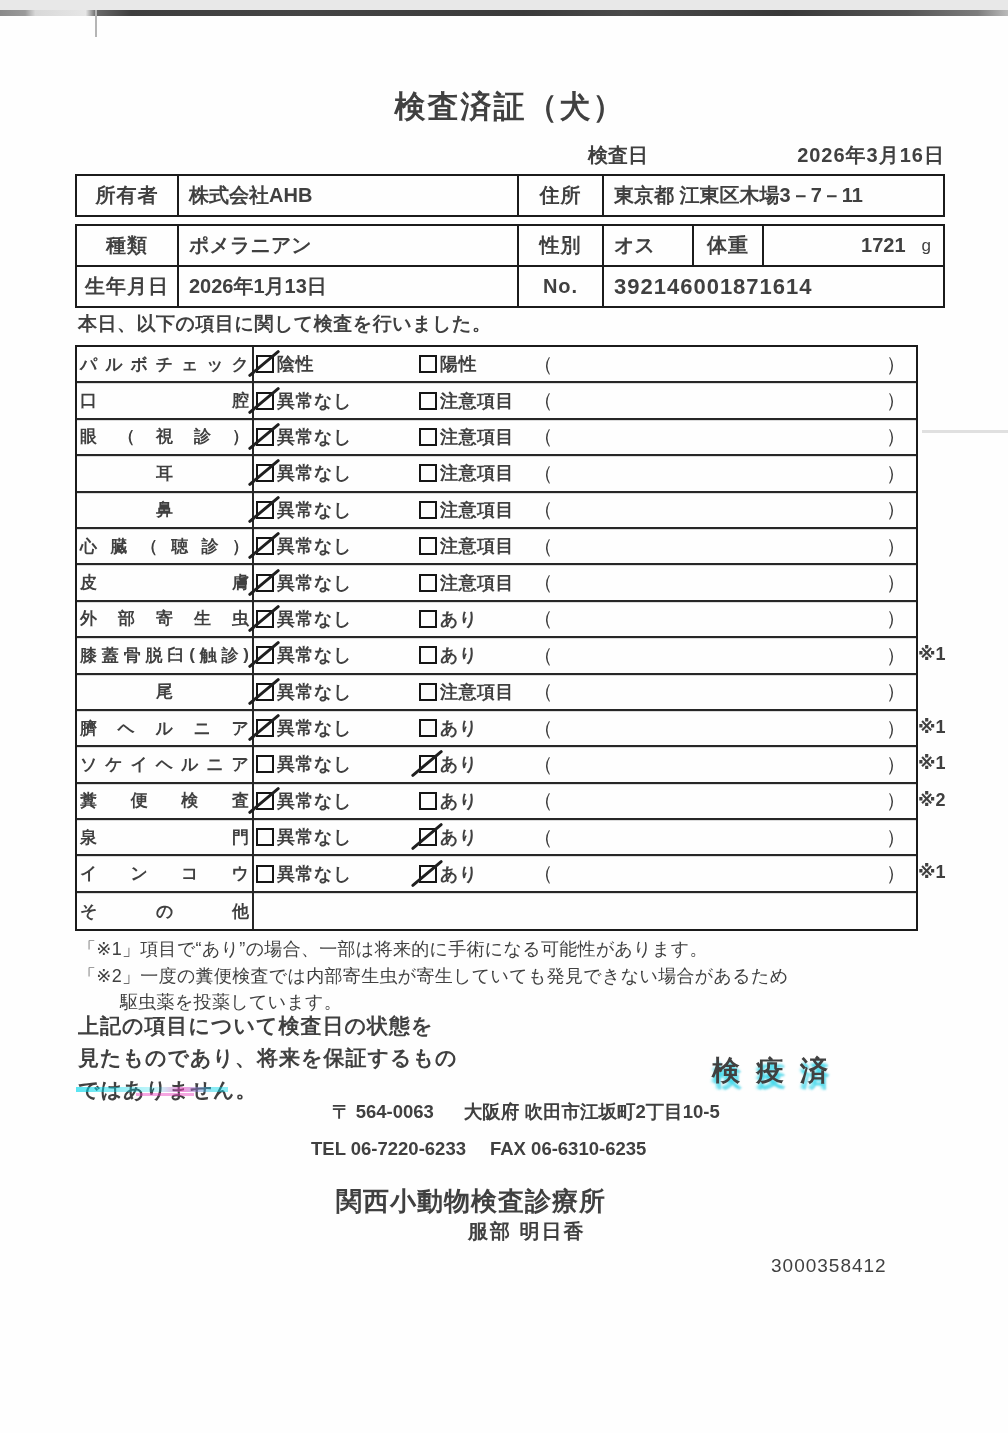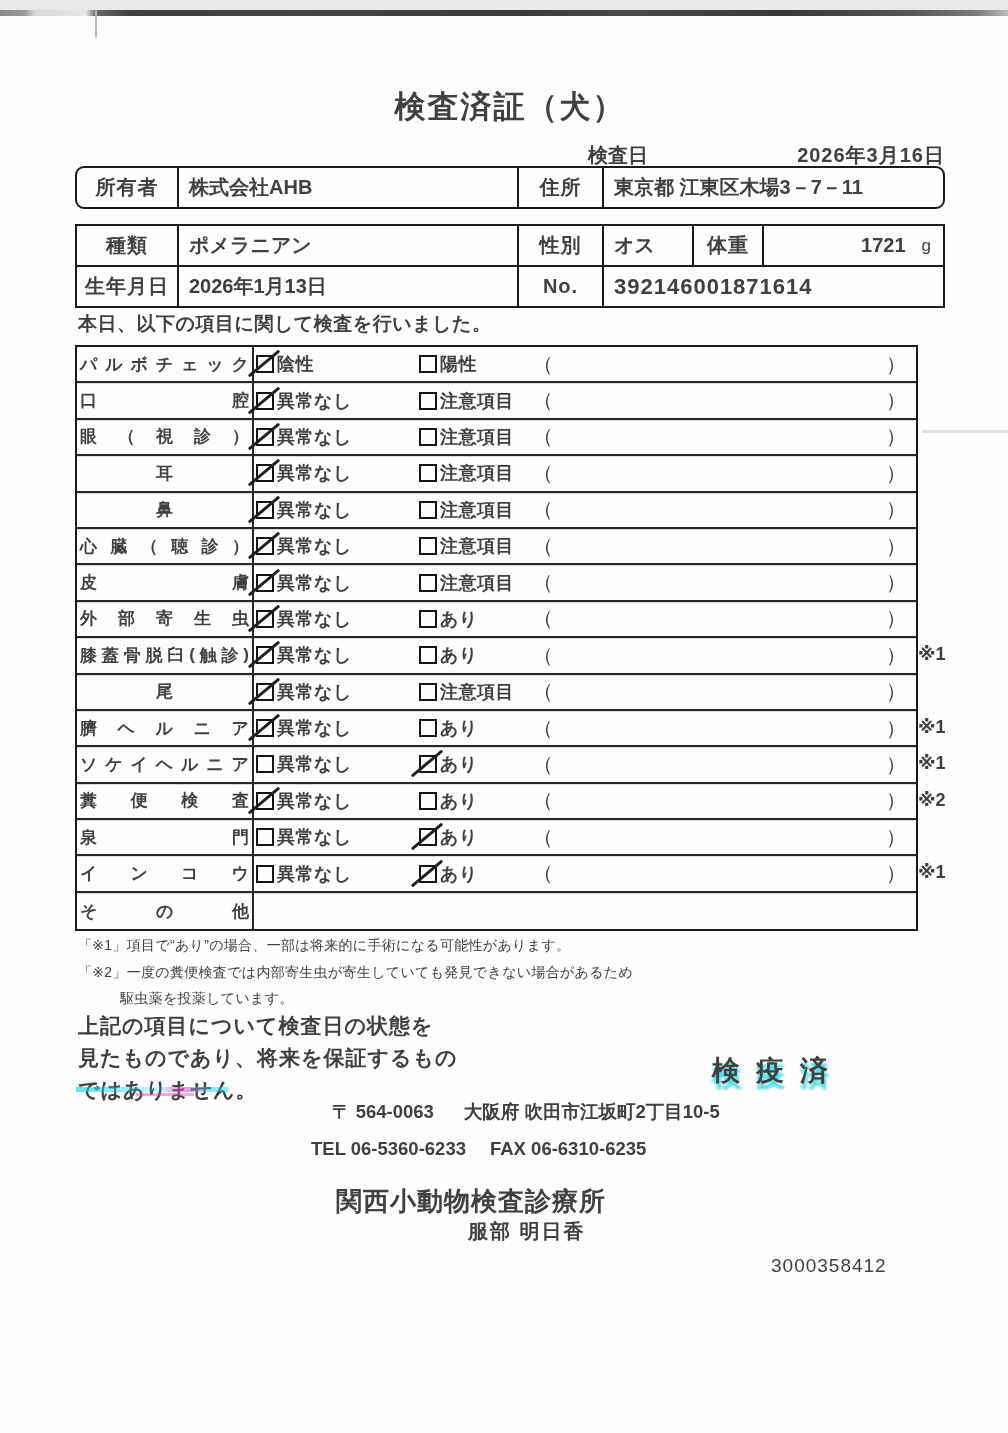--- a/index.html
+++ b/index.html
@@ -27,21 +27,21 @@
   }
   .date-line {
     position:absolute; left:75px; top:132px; width:870px;
     display:flex; align-items:center; font-size:20px; font-weight:600;
   }
   .date-line .lbl { margin-left:513px; }
   .date-line .val { margin-left:auto; letter-spacing:1px; }
 
   
   .hdr-table { position:absolute; left:75px; width:870px; border:2.5px solid #1b1b1b; box-sizing:border-box; }
-  .owner-table { top:156px;border-radius:9px; }
+  .owner-table { top:164px; }
   .pet-table { top:214px; }
   .hrow { display:grid; height:39px; }
   .hrow + .hrow { border-top:2px solid #1b1b1b; }
   .hrow.r1 { grid-template-columns:100px 340px 85px 345px; }
   .hrow.r2 { grid-template-columns:100px 340px 85px 90px 70px 185px; }
   .hcell {
     display:flex; align-items:center; font-size:20px; font-weight:600;
     box-sizing:border-box; overflow:hidden; white-space:nowrap;
   }
   .hcell + .hcell { border-left:2px solid #1b1b1b; }
@@ -80,21 +80,21 @@
   .paren-close { margin-left:auto; margin-right:10px; }
   .row-note { position:absolute; right:-48px; top:5px; width:46px; font-size:18px; font-weight:600; }
   
   .exam-row[data-checked="1"] .cbg1 .cb::after,
   .exam-row[data-checked="2"] .cbg2 .cb::after {
     content:""; position:absolute; left:-14px; top:5px; width:40px; height:3px;
     background:#1f1f1f; border-radius:2px; transform:rotate(-40deg);
   }
 
   
-  .fn { position:absolute; left:78px; font-size:14px; font-weight:500; letter-spacing:.3px; }
+  .fn { position:absolute; left:78px; font-size:18px; font-weight:500; letter-spacing:.3px; }
   .fn1 { top:927px; }
   .fn2 { top:954px; }
   .fn2b { top:980px; left:120px; }
   .disclaimer { position:absolute; left:78px; top:1000px; font-size:21px; font-weight:700; line-height:32px; letter-spacing:1px; }
   .hl-line { position:relative; display:inline-block; }
   .hl-line::before {
     content:""; position:absolute; left:-2px; top:13px; width:152px; height:5px;
     background:linear-gradient(to right, rgba(0,215,235,.65), rgba(0,215,235,.2) 55%, rgba(235,60,190,.55) 70%, rgba(0,215,235,.45) 90%);
   }
   .hl-line::after {
@@ -437,20 +437,20 @@
     <div><span class="hl-line">ではありません。</span></div>
   </div>
 
   <div class="stamp">検疫済</div>
 
   <div class="postal-line">
     <span>〒 564-0063</span>
     <span class="addr">大阪府 吹田市江坂町2丁目10-5</span>
   </div>
   <div class="tel-line">
-    <span>TEL 06-5360-6233</span>
+    <span>TEL 06-7220-6233</span>
     <span class="fax">FAX 06-6310-6235</span>
   </div>
   <div class="clinic-name">関西小動物検査診療所</div>
   <div class="vet-name">服部 明日香</div>
   <div class="serial">3000358412</div>
 
 </div>
 
 </body></html>

